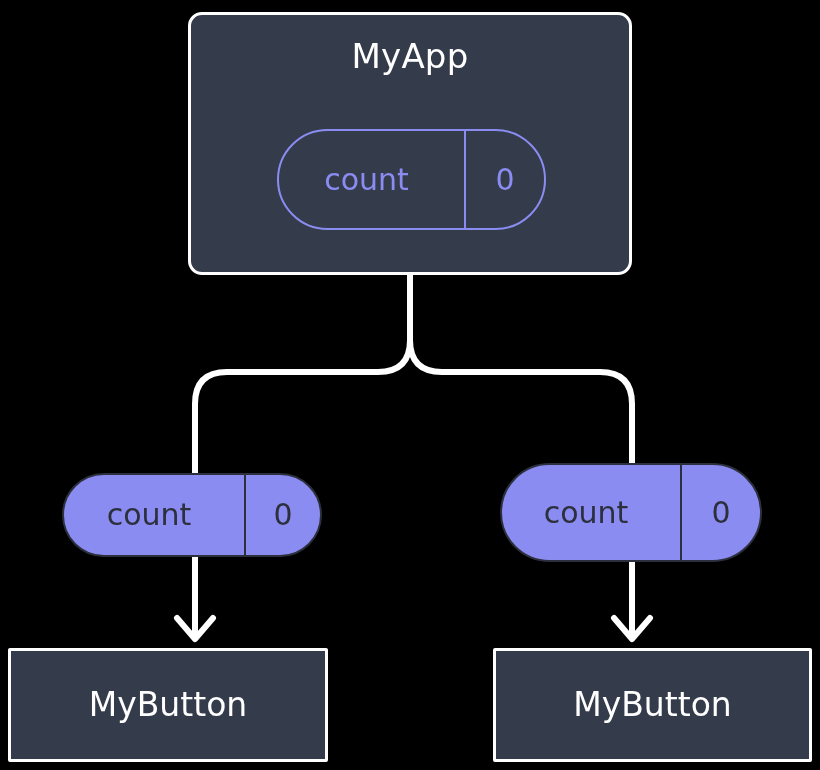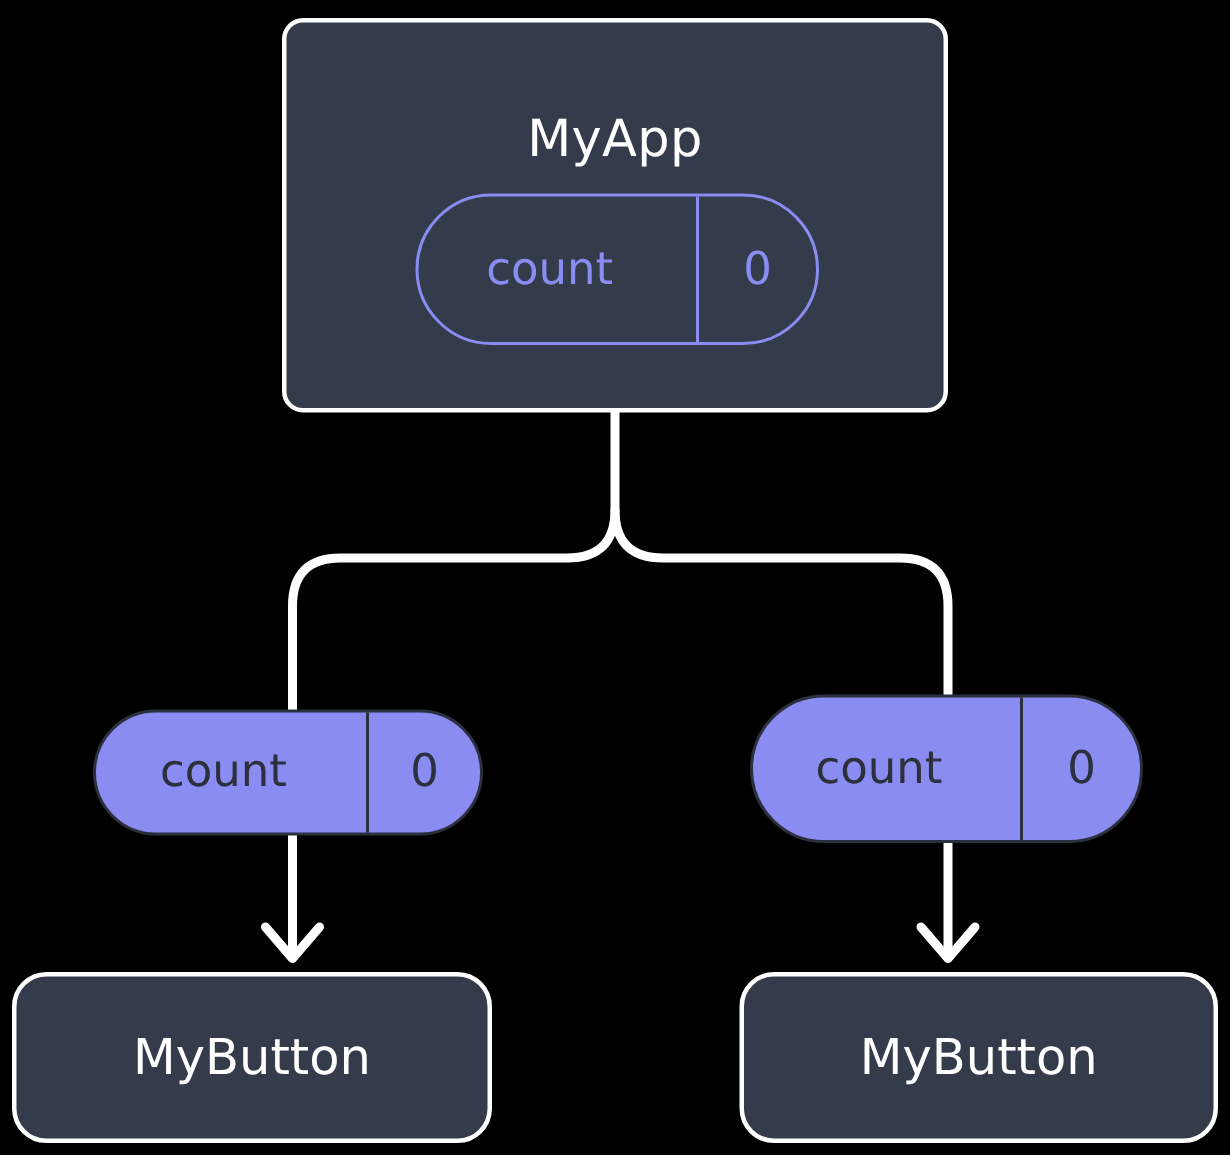--- a/index.html
+++ b/index.html
@@ -38,32 +38,32 @@
     display: flex;
     flex-direction: column;
     align-items: center;
     z-index: 3;
   }
   #app-box {
     left: 188px;
     top: 12px;
     width: 444px;
     height: 263px;
-    padding-top: 58px;
+    padding-top: 21px;
   }
   .comp-title {
     color: #ffffff;
     font-size: 34px;
     line-height: 40px;
     letter-spacing: 0.2px;
     font-family: "DejaVu Sans", sans-serif;
   }
   .leaf-box {
     justify-content: center;
-    border-radius: 23px;
+    border-radius: 2px;
   }
   #btn-box-left {
     left: 8px;
     top: 648px;
     width: 320px;
     height: 114px;
   }
   #btn-box-right {
     left: 493px;
     top: 648px;

